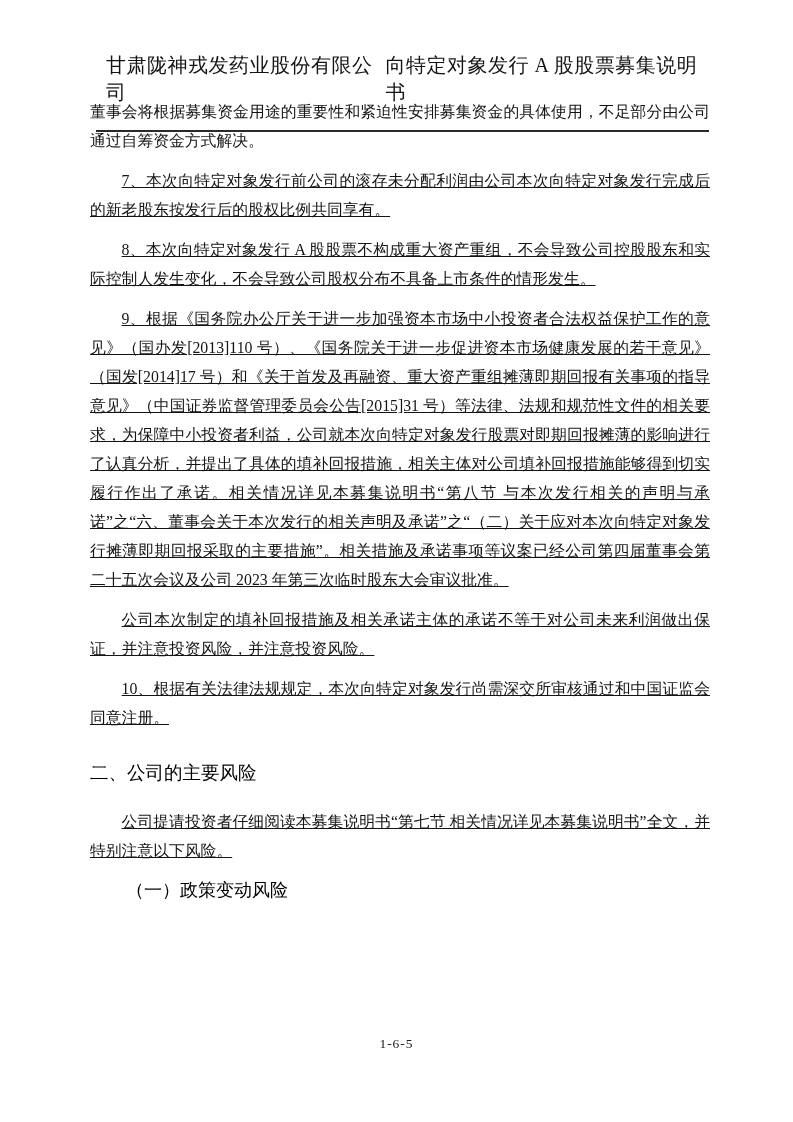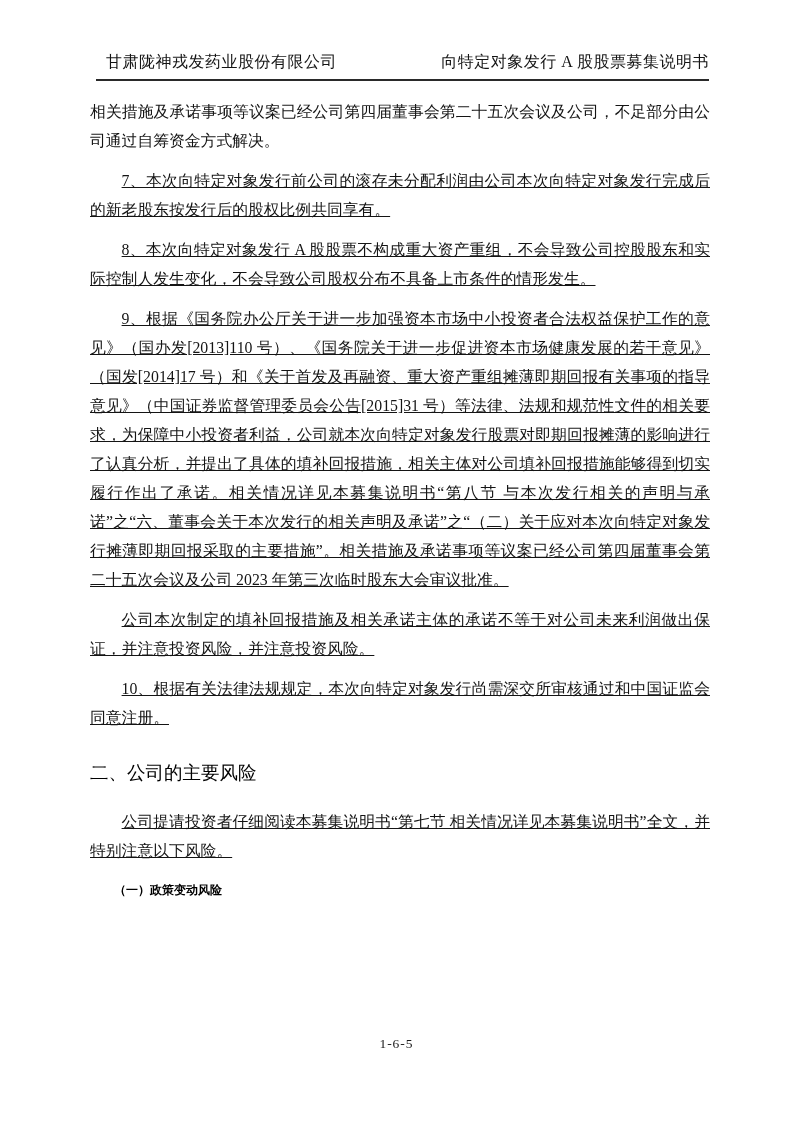--- a/index.html
+++ b/index.html
@@ -19,24 +19,24 @@
   }
   
   .header {
     position: absolute;
     top: 52px;
     left: 96px;
     right: 84px;
     display: flex;
     justify-content: space-between;
     align-items: baseline;
-    font-size: 16px;
+    font-size: 20px;
     letter-spacing: 0.5px;
     border-bottom: 2px solid #2a2a2a;
-    padding-bottom: 6px;
+    padding-bottom: 24px;
     padding-left: 10px;
   }
   
   .doc-body {
     position: absolute;
     top: 97px;
     left: 90px;
     width: 620px;
     font-size: 15.8px;
     line-height: 29px;
@@ -53,22 +53,22 @@
     font-family: "Liberation Sans", "DejaVu Sans", sans-serif;
     font-weight: normal;
     font-size: 18.5px;
     line-height: 30px;
     margin: 26px 0 19px 0;
     text-align: left;
     color: #000000;
   }
   .h2 {
     font-family: "Liberation Sans", "DejaVu Sans", sans-serif;
-    font-weight: bold;
-    font-size: 12px;
+    font-weight: normal;
+    font-size: 18px;
     line-height: 29px;
     margin: 0 0 11px 0;
     text-indent: 2em;
     text-align: left;
     color: #000000;
   }
   
   .footer {
     position: absolute;
     top: 1036px;
@@ -84,21 +84,21 @@
 <body>
 
 <div class="page">
 
   <div class="header">
     <span>甘肃陇神戎发药业股份有限公司</span>
     <span>向特定对象发行 A 股股票募集说明书</span>
   </div>
 
   <div class="doc-body">
-    <p>相关措施及承诺事项等议案已经公司第四届董事会第二十五次会议及公司，不足部分由公司通过自筹资金方式解决。</p>
+    <p>董事会将根据募集资金用途的重要性和紧迫性安排募集资金的具体使用，不足部分由公司通过自筹资金方式解决。</p>
     <p class="indent">7、本次向特定对象发行前公司的滚存未分配利润由公司本次向特定对象发行完成后的新老股东按发行后的股权比例共同享有。</p>
     <p class="indent">8、本次向特定对象发行 A 股股票不构成重大资产重组，不会导致公司控股股东和实际控制人发生变化，不会导致公司股权分布不具备上市条件的情形发生。</p>
     <p class="indent">9、根据《国务院办公厅关于进一步加强资本市场中小投资者合法权益保护工作的意见》（国办发[2013]110 号）、《国务院关于进一步促进资本市场健康发展的若干意见》（国发[2014]17 号）和《关于首发及再融资、重大资产重组摊薄即期回报有关事项的指导意见》（中国证券监督管理委员会公告[2015]31 号）等法律、法规和规范性文件的相关要求，为保障中小投资者利益，公司就本次向特定对象发行股票对即期回报摊薄的影响进行了认真分析，并提出了具体的填补回报措施，相关主体对公司填补回报措施能够得到切实履行作出了承诺。相关情况详见本募集说明书“第八节 与本次发行相关的声明与承诺”之“六、董事会关于本次发行的相关声明及承诺”之“（二）关于应对本次向特定对象发行摊薄即期回报采取的主要措施”。相关措施及承诺事项等议案已经公司第四届董事会第二十五次会议及公司 2023 年第三次临时股东大会审议批准。</p>
     <p class="indent">公司本次制定的填补回报措施及相关承诺主体的承诺不等于对公司未来利润做出保证，并注意投资风险，并注意投资风险。</p>
     <p class="indent">10、根据有关法律法规规定，本次向特定对象发行尚需深交所审核通过和中国证监会同意注册。</p>
 
     <div class="h1">二、公司的主要风险</div>
 
     <p class="indent">公司提请投资者仔细阅读本募集说明书“第七节 相关情况详见本募集说明书”全文，并特别注意以下风险。</p>
 

